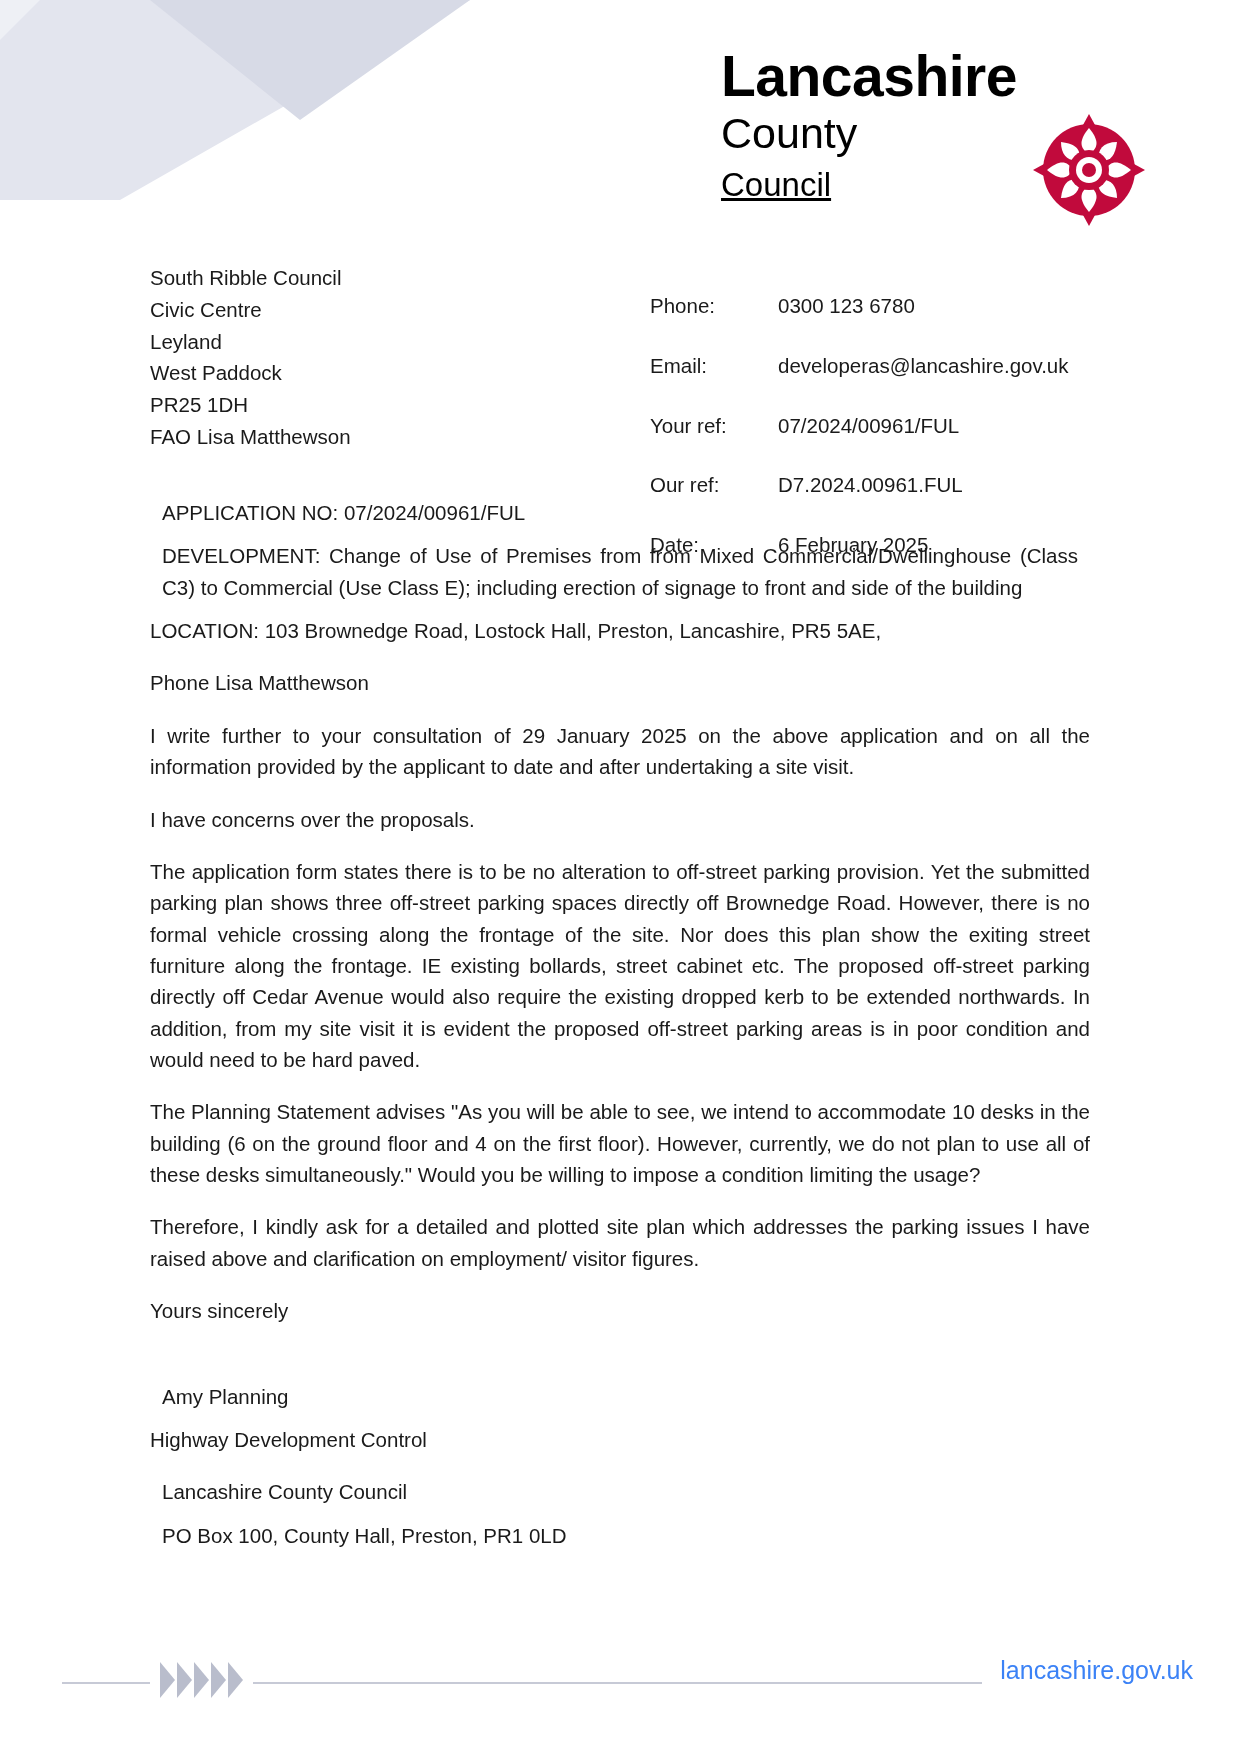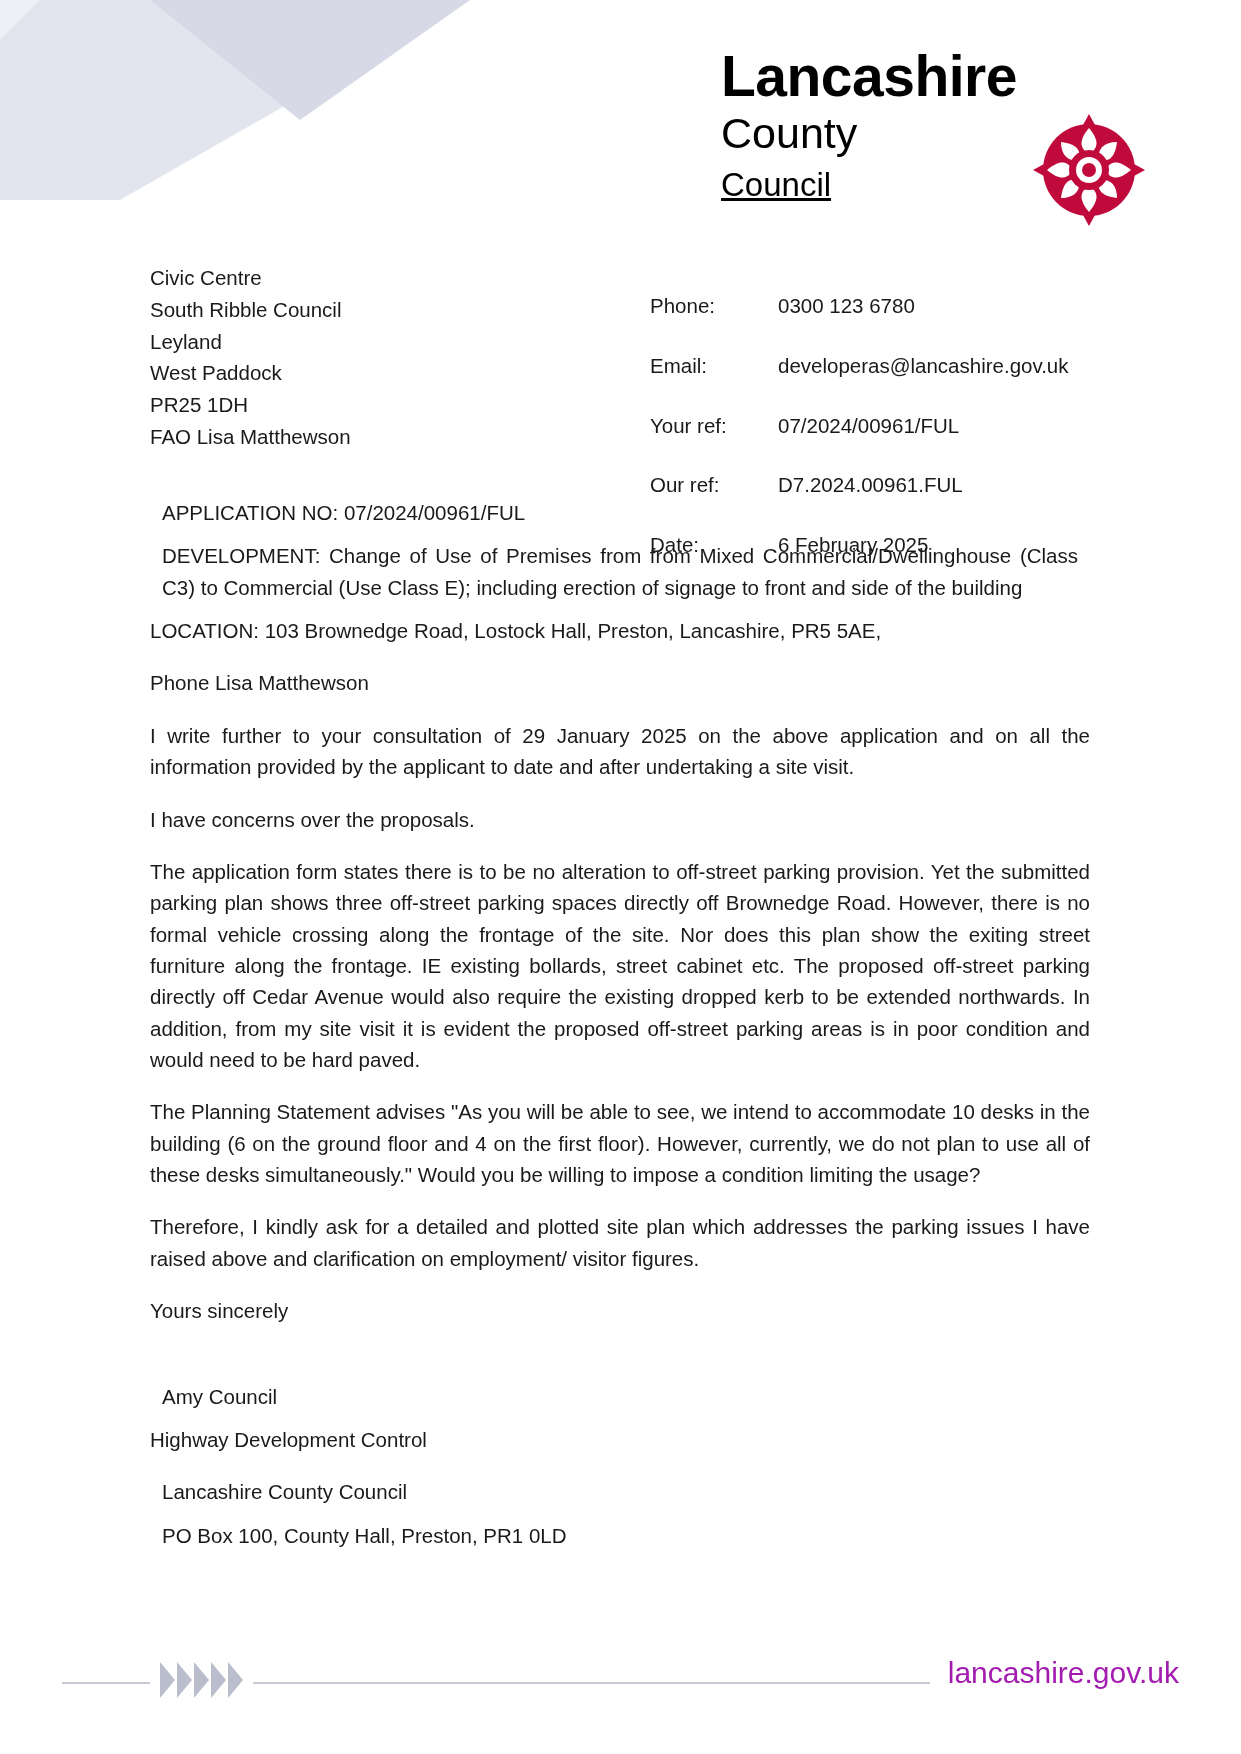--- a/index.html
+++ b/index.html
@@ -136,26 +136,26 @@
   }
   .chev {
     width: 0;
     height: 0;
     border-top: 18px solid transparent;
     border-bottom: 18px solid transparent;
     border-left: 15px solid #b9bdcc;
   }
   .footer-url {
     position: absolute;
-    right: 62px;
+    right: 48px;
     top: 0px;
     background: #ffffff;
     padding-left: 18px;
-    font-size: 30px;
-    color: #a21caf;
+    font-size: 25px;
+    color: #3b82f6;
   }
 </style>
 </head>
 <body>
 
 <div class="deco">
   <svg width="620" height="240" viewBox="0 0 620 240" xmlns="http://www.w3.org/2000/svg">
     <polygon points="0,0 470,0 120,200 0,200" fill="#e3e5ee"></polygon>
     <polygon points="150,0 470,0 300,120" fill="#d7dae6"></polygon>
     <polygon points="0,0 40,0 0,40" fill="#eef0f5"></polygon>
@@ -190,22 +190,22 @@
       <circle cx="60" cy="60" r="20" fill="#c10a3c"></circle>
       <circle cx="60" cy="60" r="13" fill="#ffffff"></circle>
       <circle cx="60" cy="60" r="7" fill="#c10a3c"></circle>
     </svg>
   </div>
 </div>
 
 <div class="addr-wrap">
   <div class="addr-cols">
     <div class="addr-left">
+      <div class="addr-line">South Ribble Council</div>
       <div class="addr-line">Civic Centre</div>
-      <div class="addr-line">South Ribble Council</div>
       <div class="addr-line">Leyland</div>
       <div class="addr-line">West Paddock</div>
       <div class="addr-line">PR25 1DH</div>
       <div class="addr-line">FAO Lisa Matthewson</div>
     </div>
     <div class="addr-right">
       <div class="meta-row">
         <div class="meta-label">Phone:</div>
         <div class="meta-value">0300 123 6780</div>
       </div>
@@ -239,21 +239,21 @@
 
   <div class="p just">I write further to your consultation of 29 January 2025 on the above application and on all the information provided by the applicant to date and after undertaking a site visit.</div>
   <div class="p just">I have concerns over the proposals.</div>
   <div class="p just">The application form states there is to be no alteration to off-street parking provision. Yet the submitted parking plan shows three off-street parking spaces directly off Brownedge Road. However, there is no formal vehicle crossing along the frontage of the site. Nor does this plan show the exiting street furniture along the frontage. IE existing bollards, street cabinet etc. The proposed off-street parking directly off Cedar Avenue would also require the existing dropped kerb to be extended northwards.  In addition, from my site visit it is evident the proposed off-street parking areas is in poor condition and would need to be hard paved.</div>
   <div class="p just">The Planning Statement advises "As you will be able to see, we intend to accommodate 10 desks in the building (6 on the ground floor and 4 on the first floor). However, currently, we do not plan to use all of these desks simultaneously."  Would you be willing to impose a condition limiting the usage?</div>
   <div class="p just">Therefore, I kindly ask for a detailed and plotted site plan which addresses the parking issues I have raised above and clarification on employment/ visitor figures.</div>
 
   <div class="p">Yours sincerely</div>
   <div class="gap-sm"></div>
 
-  <div class="p-tight">Amy Council</div>
+  <div class="p-tight">Amy Planning</div>
   <div class="p">Highway Development Control</div>
 
   <div class="p-tight">Lancashire County Council</div>
   <div class="p-tight">PO Box 100, County Hall, Preston, PR1 0LD</div>
 </div>
 
 <div class="footer">
   <div class="footer-rule"></div>
   <div class="chevrons">
     <span class="chev"></span>

